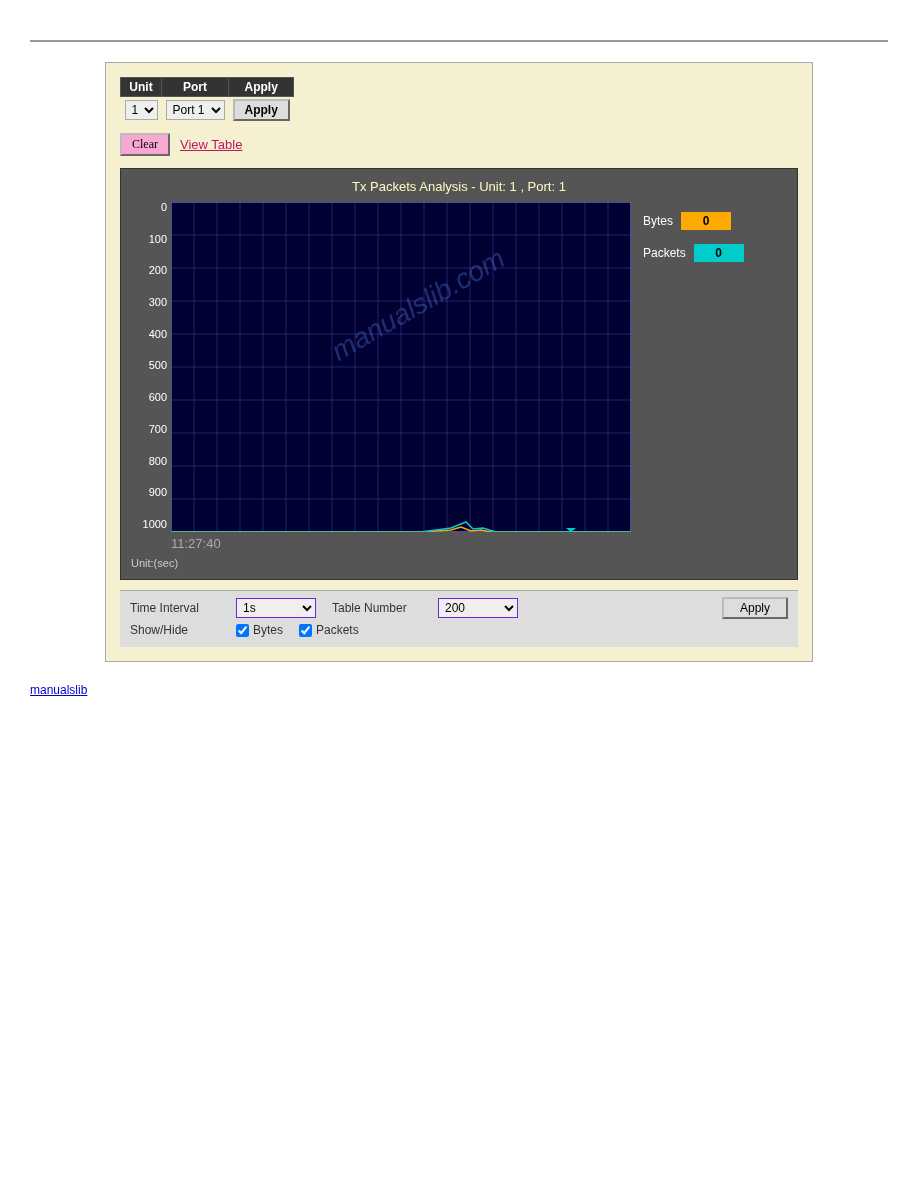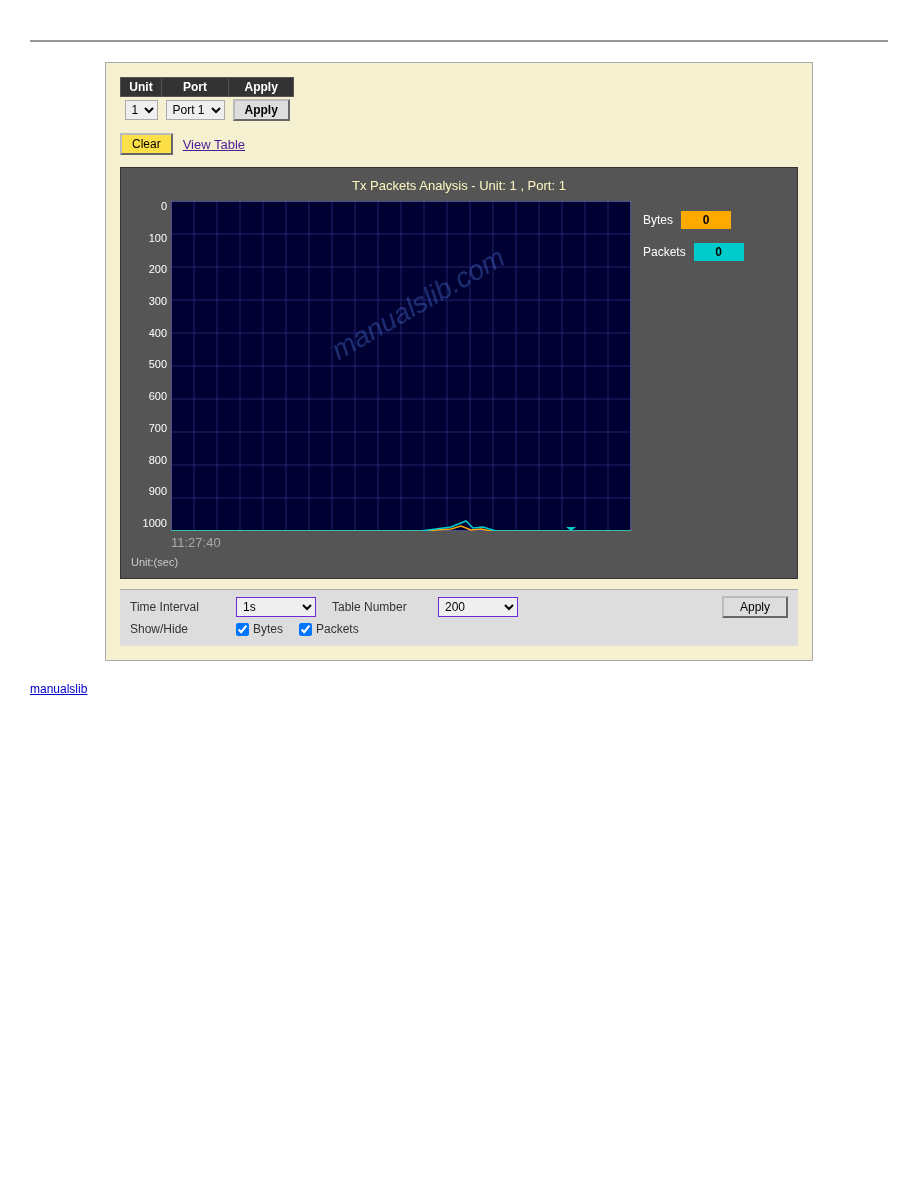--- a/index.html
+++ b/index.html
@@ -69,29 +69,30 @@
     }
 
     .action-bar {
       display: flex;
       align-items: center;
       gap: 10px;
       margin-bottom: 12px;
     }
 
     .clear-btn {
-      background: #fde047;
+      background: #f9a8d4;
       border: 2px outset #bbb;
       font-size: 12px;
       padding: 2px 10px;
       cursor: pointer;
+      font-family: Liberation Serif, serif;
     }
 
     .view-table-link {
-      color: #4c1d95;
+      color: #be185d;
       text-decoration: underline;
       cursor: pointer;
       font-size: 13px;
     }
 
     
     .chart-panel {
       background: #555;
       border: 1px solid #333;
       padding: 10px;

